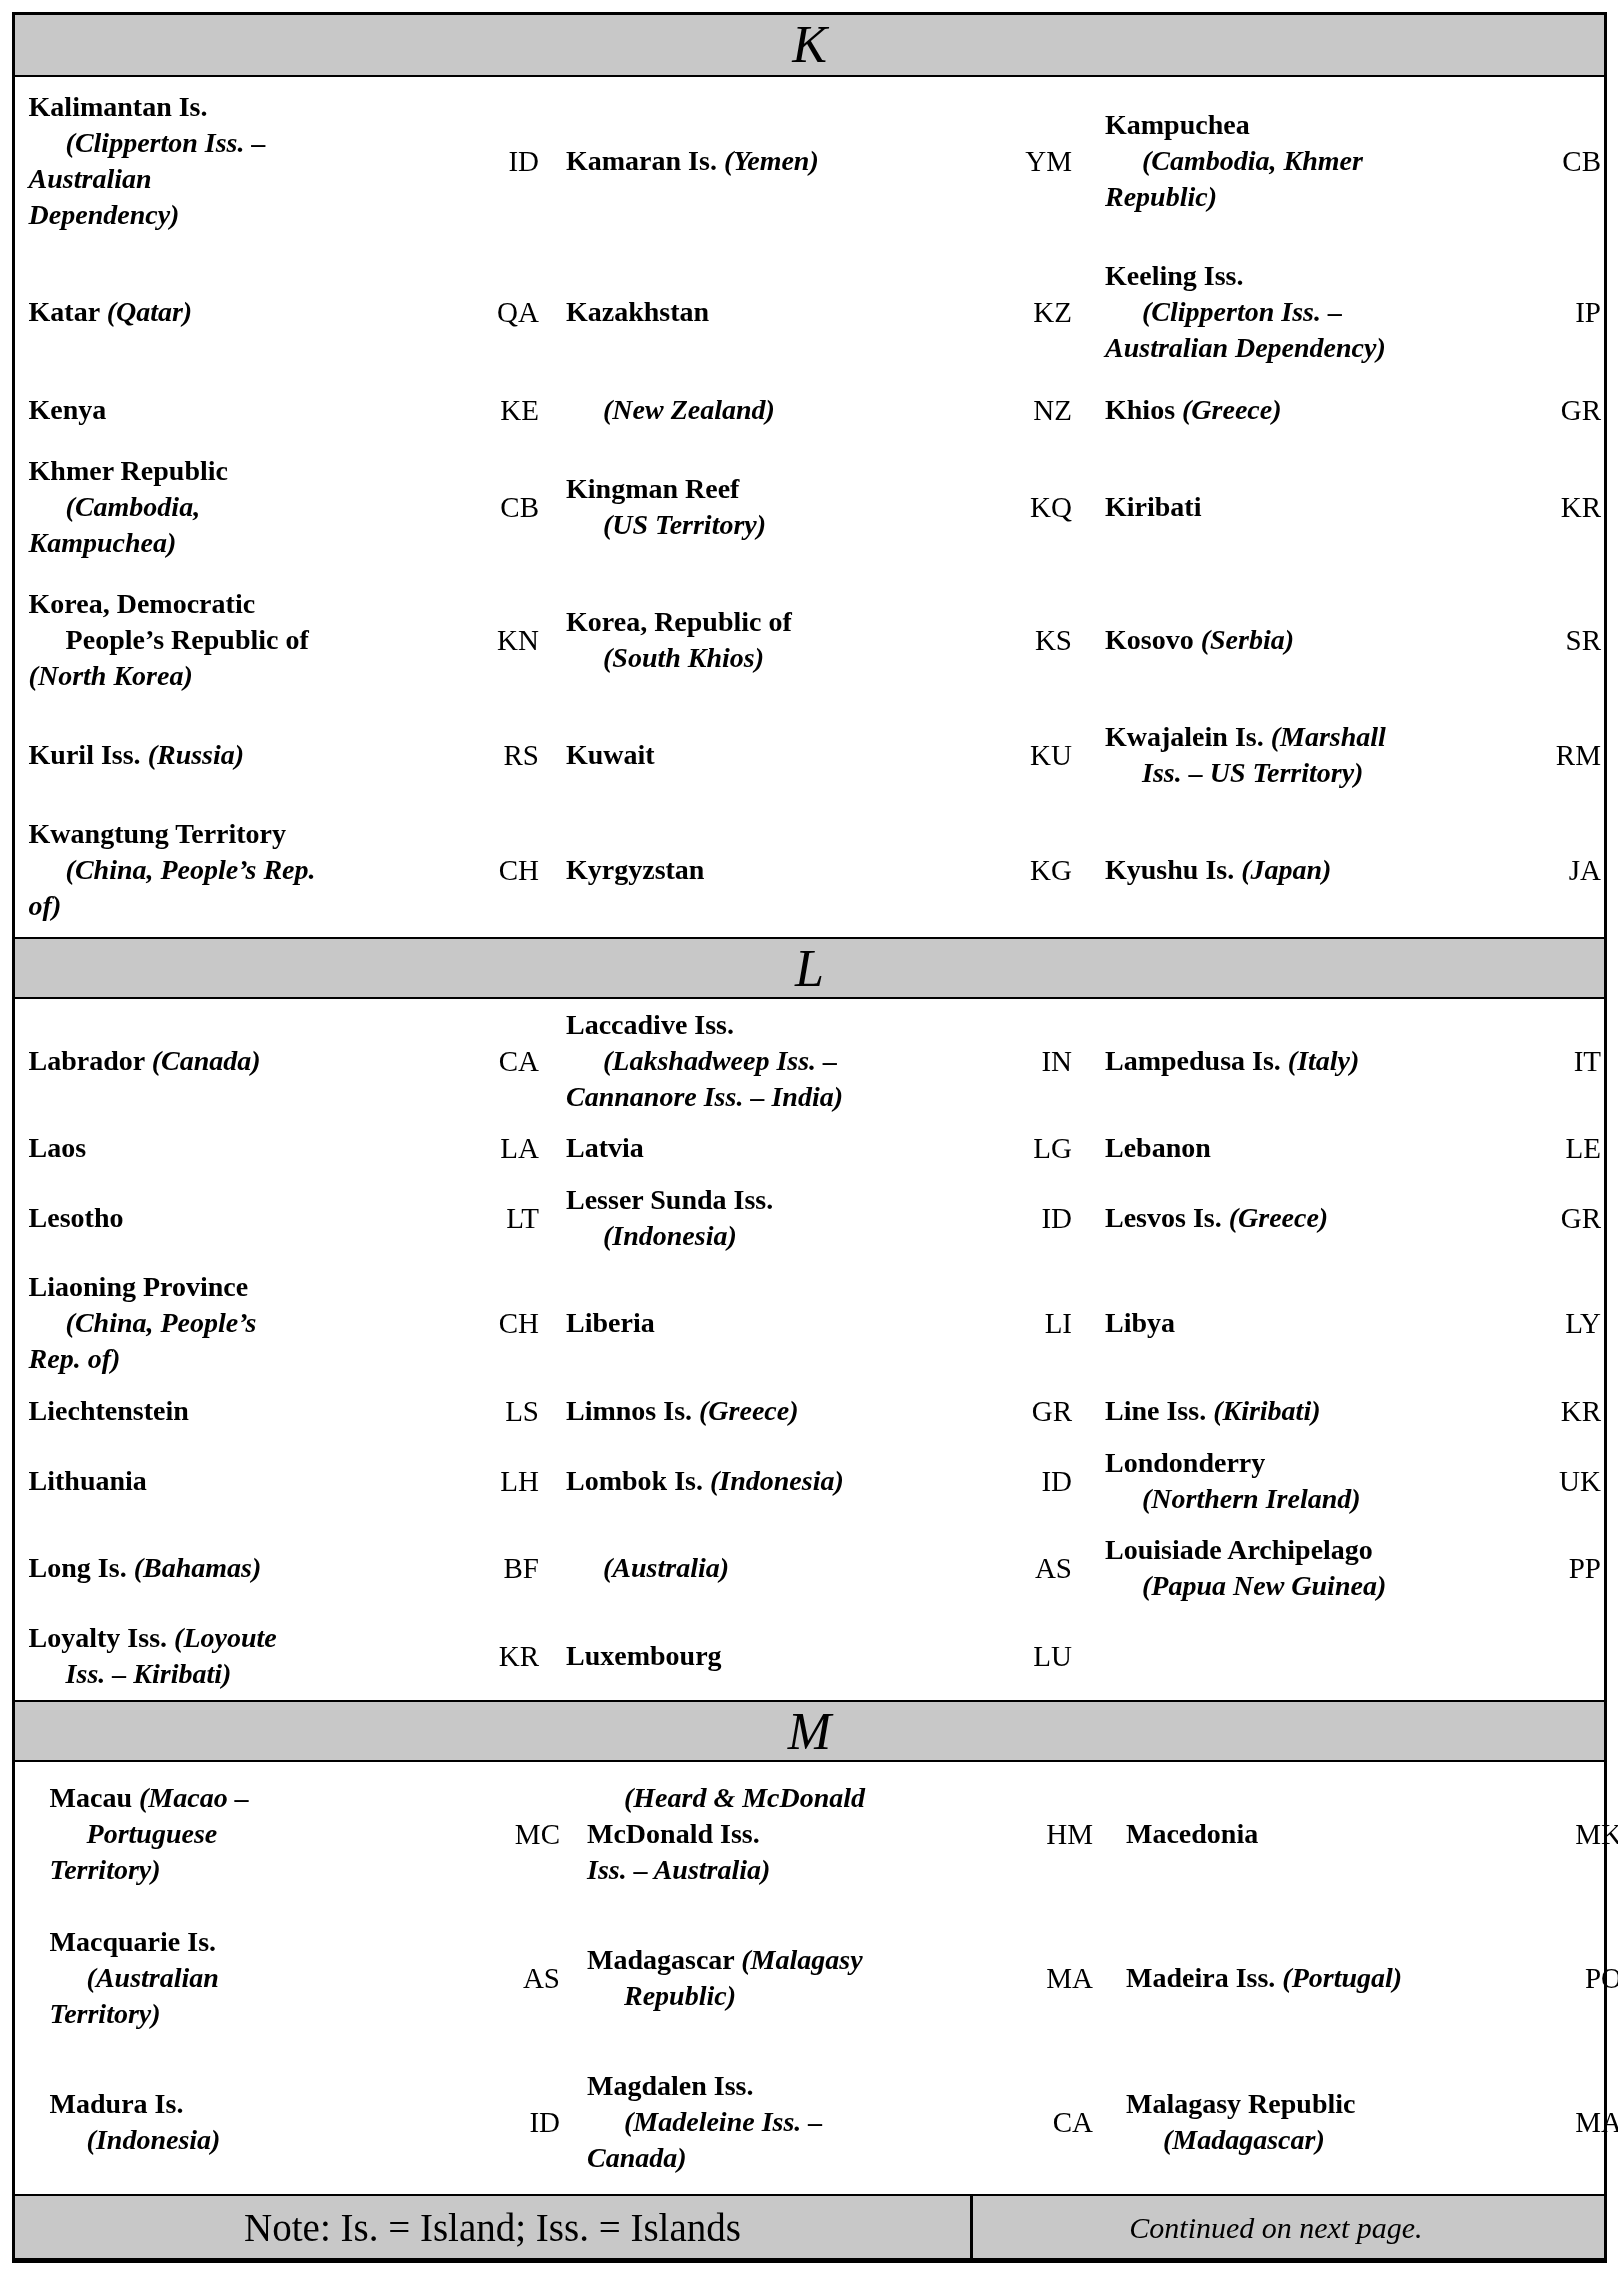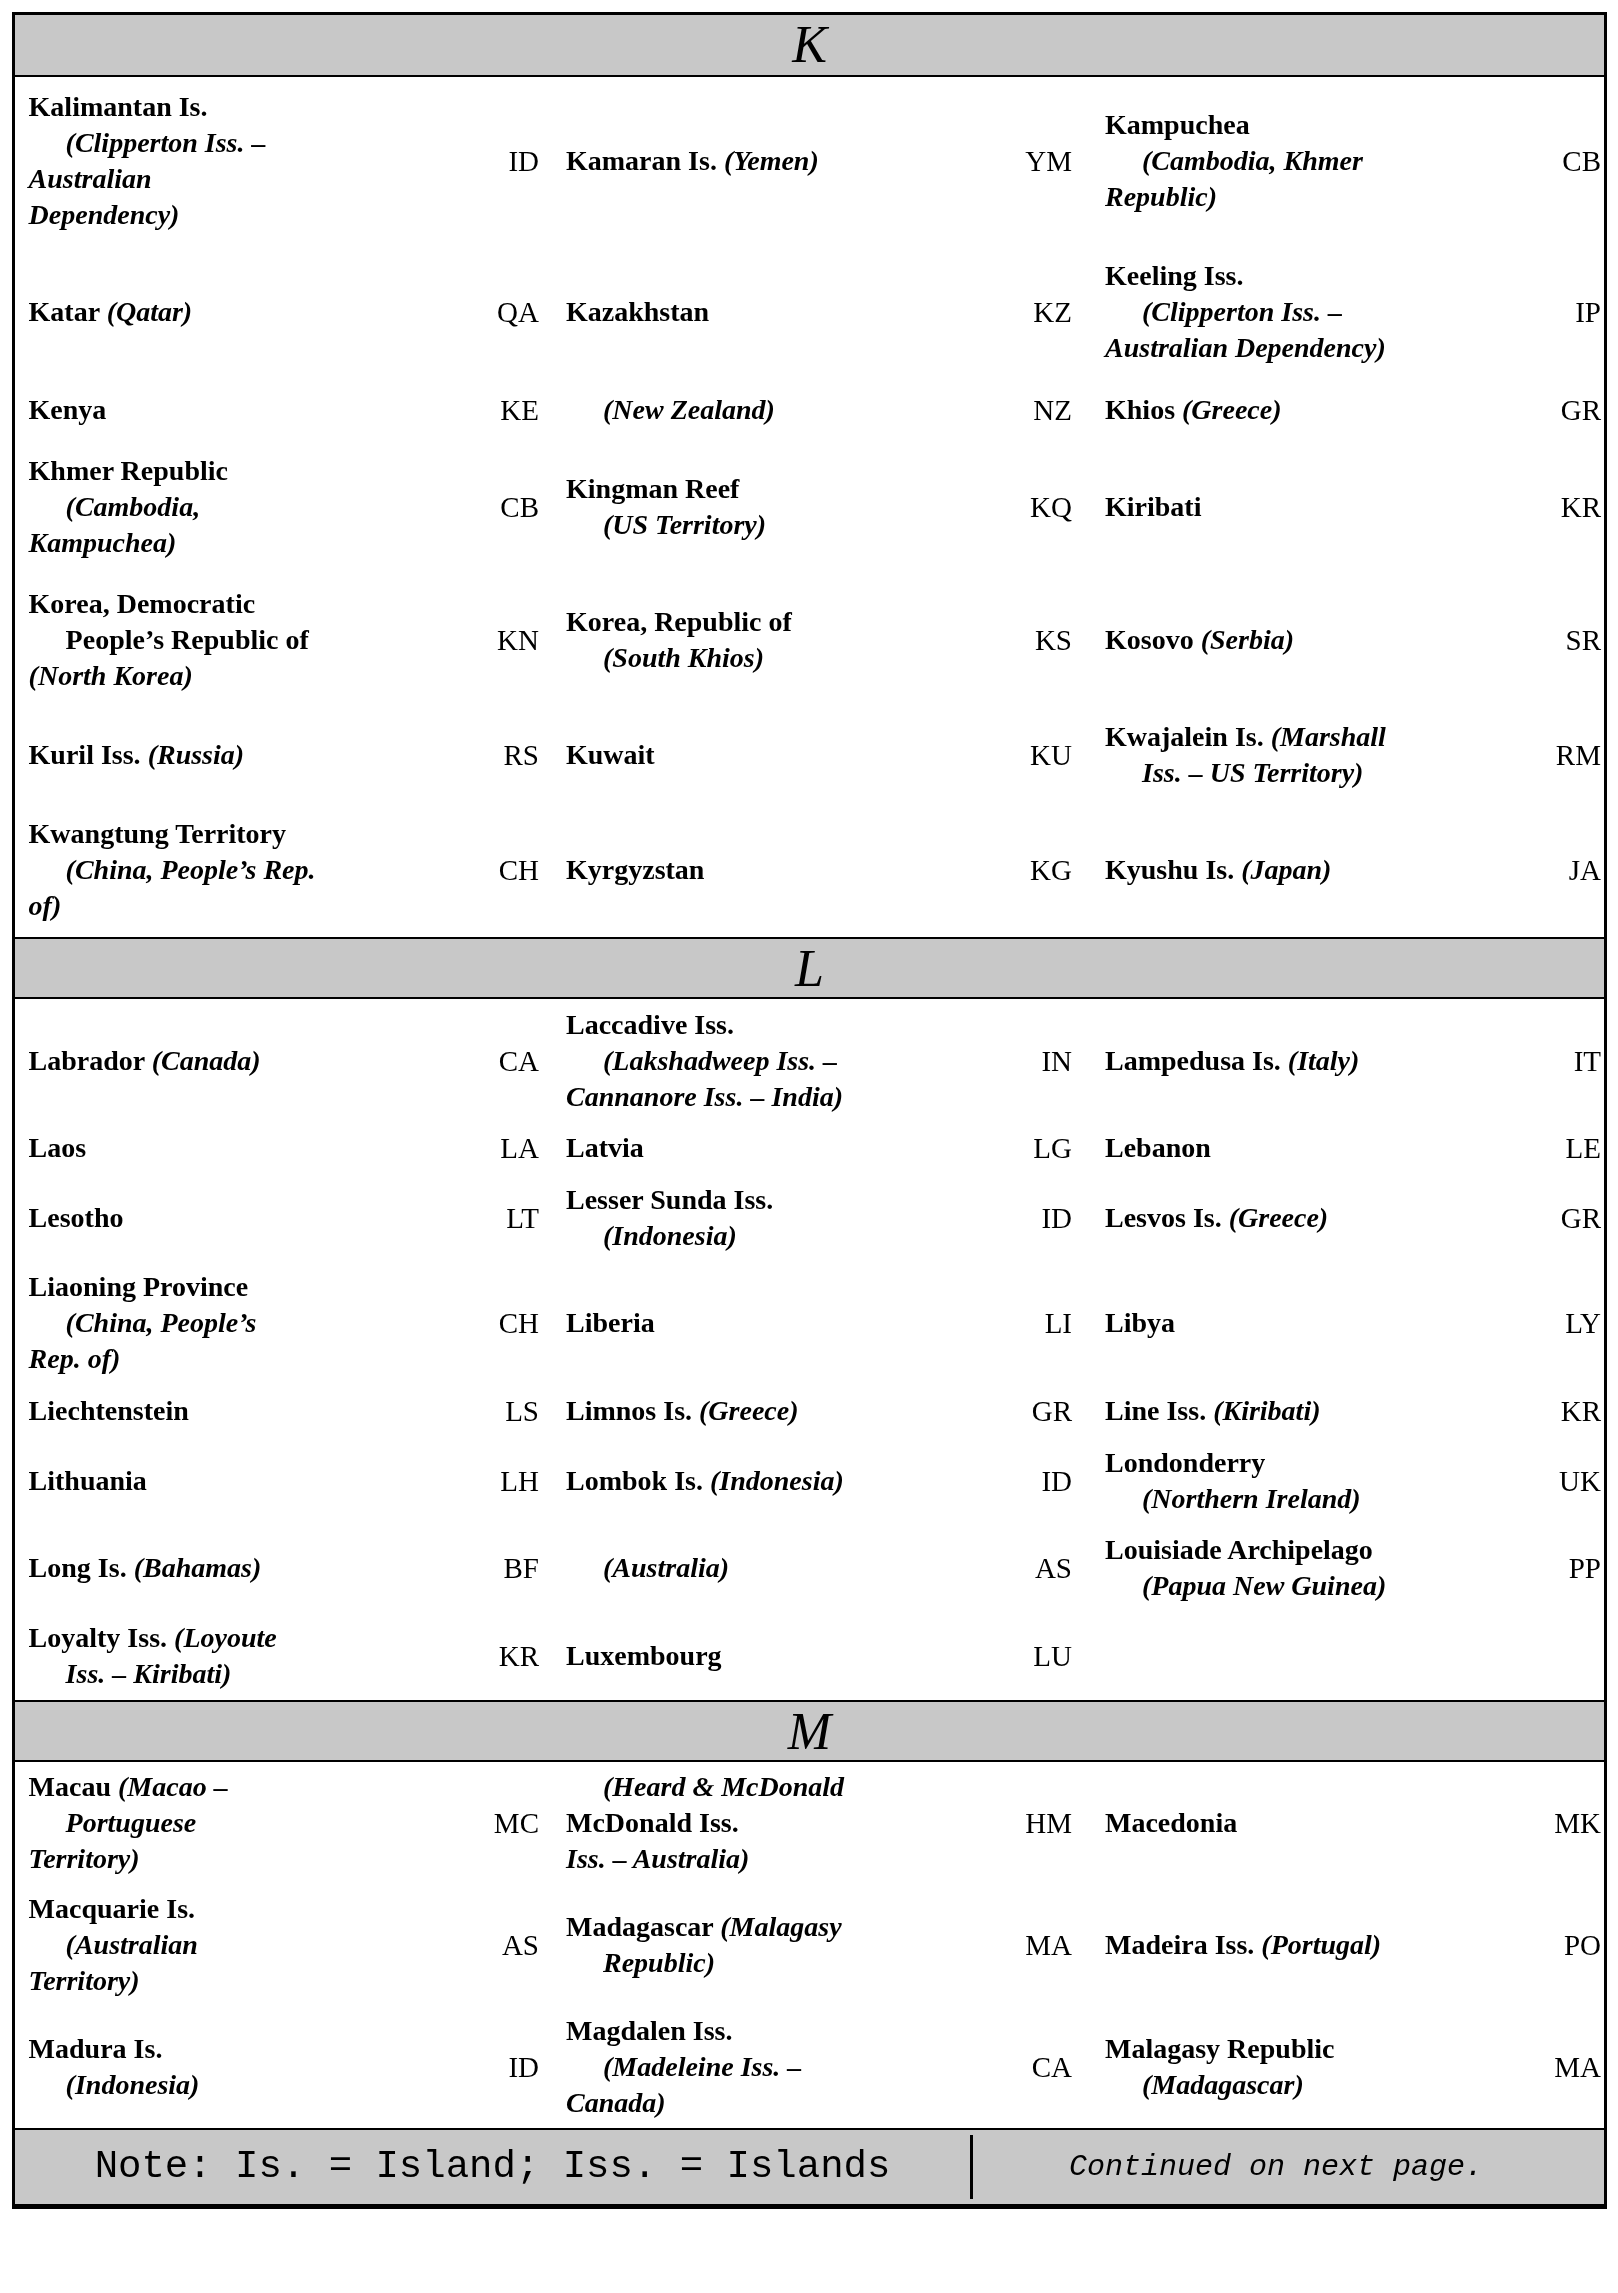--- a/index.html
+++ b/index.html
@@ -36,21 +36,21 @@
     line-height:60px;
     display:inline-block;
   }
   .row{
     display:grid;
     grid-template-columns:437px 87px 446px 87px 446px 83px;
     align-items:center;
   }
   .sec-K .row{padding:12.6px 0;}
   .sec-L .row{padding:7.8px 0;}
-  .sec-M .row{padding:7px 0;}
+  .sec-M .row{padding:18px 0;margin-left:21px;}
   .nm{
     font-weight:bold;
     font-size:28px;
     line-height:36px;
   }
   .nm.c0{padding-left:13.6px;}
   .nm.c1{padding-left:27px;}
   .nm.c2{padding-left:33px;}
   .ln{white-space:nowrap;}
   .ln.ind{padding-left:37px;}
@@ -59,23 +59,22 @@
     font-size:29px;
     line-height:36px;
     text-align:right;
     font-weight:normal;
   }
   .footer{
     display:grid;
     grid-template-columns:955px 2.9px 1fr;
     border-top:2.9px solid var(--ink);
     background:var(--band-bg);
-    height:76px;
+    height:64px;
     align-items:center;
-    font-family:Liberation Mono, monospace;
   }
   .f-left{
     text-align:center;
     font-size:39px;
   }
   .f-div{
     background:var(--ink);
     height:64px;
     width:2.9px;
   }

